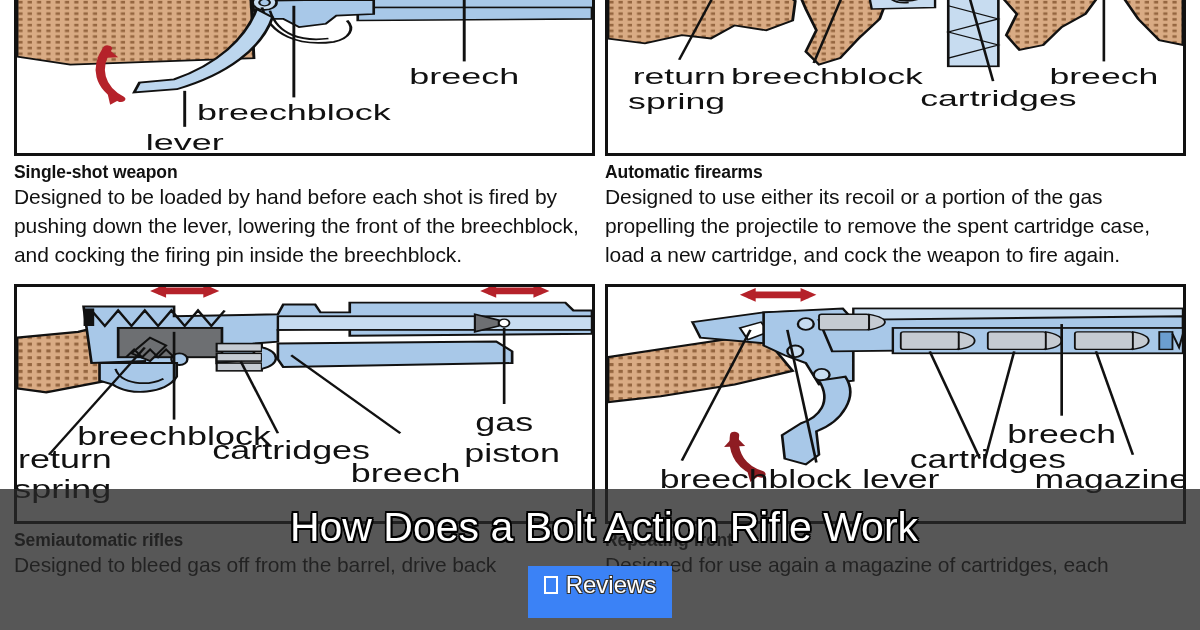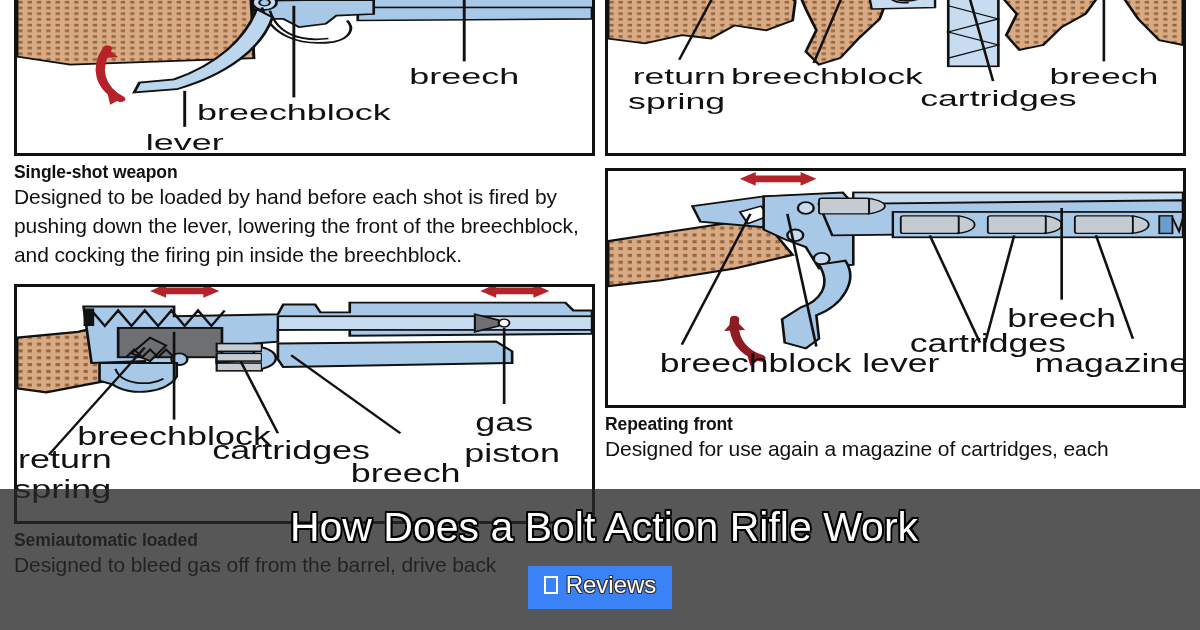--- a/index.html
+++ b/index.html
@@ -44,21 +44,21 @@
                   -1.6px  1.6px 0 #000, 1.6px  1.6px 0 #000,
                    0px -1.8px 0 #000, 0px 1.8px 0 #000,
                   -1.8px 0px 0 #000, 1.8px 0px 0 #000; }
 
   .btn-wrap { position:absolute; left:0; right:0; top:566px; z-index:8;
               text-align:center; }
   .reviews-btn { display:inline-flex; align-items:center; gap:8px;
                  background:#3b82f6; color:#fff; border:none;
                  font-family:"Liberation Sans", sans-serif;
                  font-size:24px; line-height:1;
-                 padding:7px 16px 12px 16px; cursor:pointer;
+                 padding:7px 16px 21px 16px; cursor:pointer;
                  text-shadow:-1px -1px 0 #333, 1px -1px 0 #333,
                              -1px 1px 0 #333, 1px 1px 0 #333; }
   .tofu { display:inline-block; width:14px; height:18px;
           border:2px solid #fff; background:transparent; }
 </style>
 </head>
 <body>
 
 <div class="page">
 
@@ -177,21 +177,21 @@
               <text x="206" y="176" text-anchor="middle" font-family="Liberation Sans, sans-serif" font-size="27" fill="#111">cartridges</text>
               <text x="366" y="148" text-anchor="middle" font-family="Liberation Sans, sans-serif" font-size="27" fill="#111">gas</text>
               <text x="372" y="180" text-anchor="middle" font-family="Liberation Sans, sans-serif" font-size="27" fill="#111">piston</text>
               <text x="36" y="186" text-anchor="middle" font-family="Liberation Sans, sans-serif" font-size="27" fill="#111">return</text>
               <text x="34" y="216" text-anchor="middle" font-family="Liberation Sans, sans-serif" font-size="27" fill="#111">spring</text>
               <text x="292" y="200" text-anchor="middle" font-family="Liberation Sans, sans-serif" font-size="27" fill="#111">breech</text>
             </svg>
           </div>
         </div>
         <div class="caption">
-          <div class="cap-title">Semiautomatic loaded</div>
+          <div class="cap-title">Semiautomatic rifles</div>
           <div class="cap-body">Designed to bleed gas off from the barrel, drive back</div>
         </div>
       </div>
     </div>
 
     <div class="col">
 
       <div class="entry">
         <div class="figure clip-top" style="height:196px;margin-top:-40px;">
           <div class="art">
@@ -228,20 +228,24 @@
               <line x1="376" y1="10" x2="376" y2="124" stroke="#111" stroke-width="2"></line>
 
               <text x="54" y="152" text-anchor="middle" font-family="Liberation Sans, sans-serif" font-size="27" fill="#111">return</text>
               <text x="52" y="182" text-anchor="middle" font-family="Liberation Sans, sans-serif" font-size="27" fill="#111">spring</text>
               <text x="166" y="152" text-anchor="middle" font-family="Liberation Sans, sans-serif" font-size="27" fill="#111">breechblock</text>
               <text x="296" y="178" text-anchor="middle" font-family="Liberation Sans, sans-serif" font-size="27" fill="#111">cartridges</text>
               <text x="376" y="152" text-anchor="middle" font-family="Liberation Sans, sans-serif" font-size="27" fill="#111">breech</text>
             </svg>
           </div>
         </div>
+        <div class="caption">
+          <div class="cap-title">Automatic firearms</div>
+          <div class="cap-body">Designed to use either its recoil or a portion of the gas propelling the projectile to remove the spent cartridge case, load a new cartridge, and cock the weapon to fire again.</div>
+        </div>
       </div>
 
       <div class="entry" style="margin-top:12px;">
         <div class="figure" style="height:240px;">
           <div class="art">
             <svg viewBox="0 0 436 240" preserveAspectRatio="none">
 
               <path d="M0 72 L48 62 L108 50 L124 60 L140 86 L96 100 L40 112 L0 118 Z" fill="url(#woodpat)" stroke="#111" stroke-width="2.2"></path>
 
               <path d="M64 36 L118 26 L160 24 L170 34 L166 50 L120 58 L70 52 Z" fill="#a8c8e8" stroke="#111" stroke-width="2"></path>

